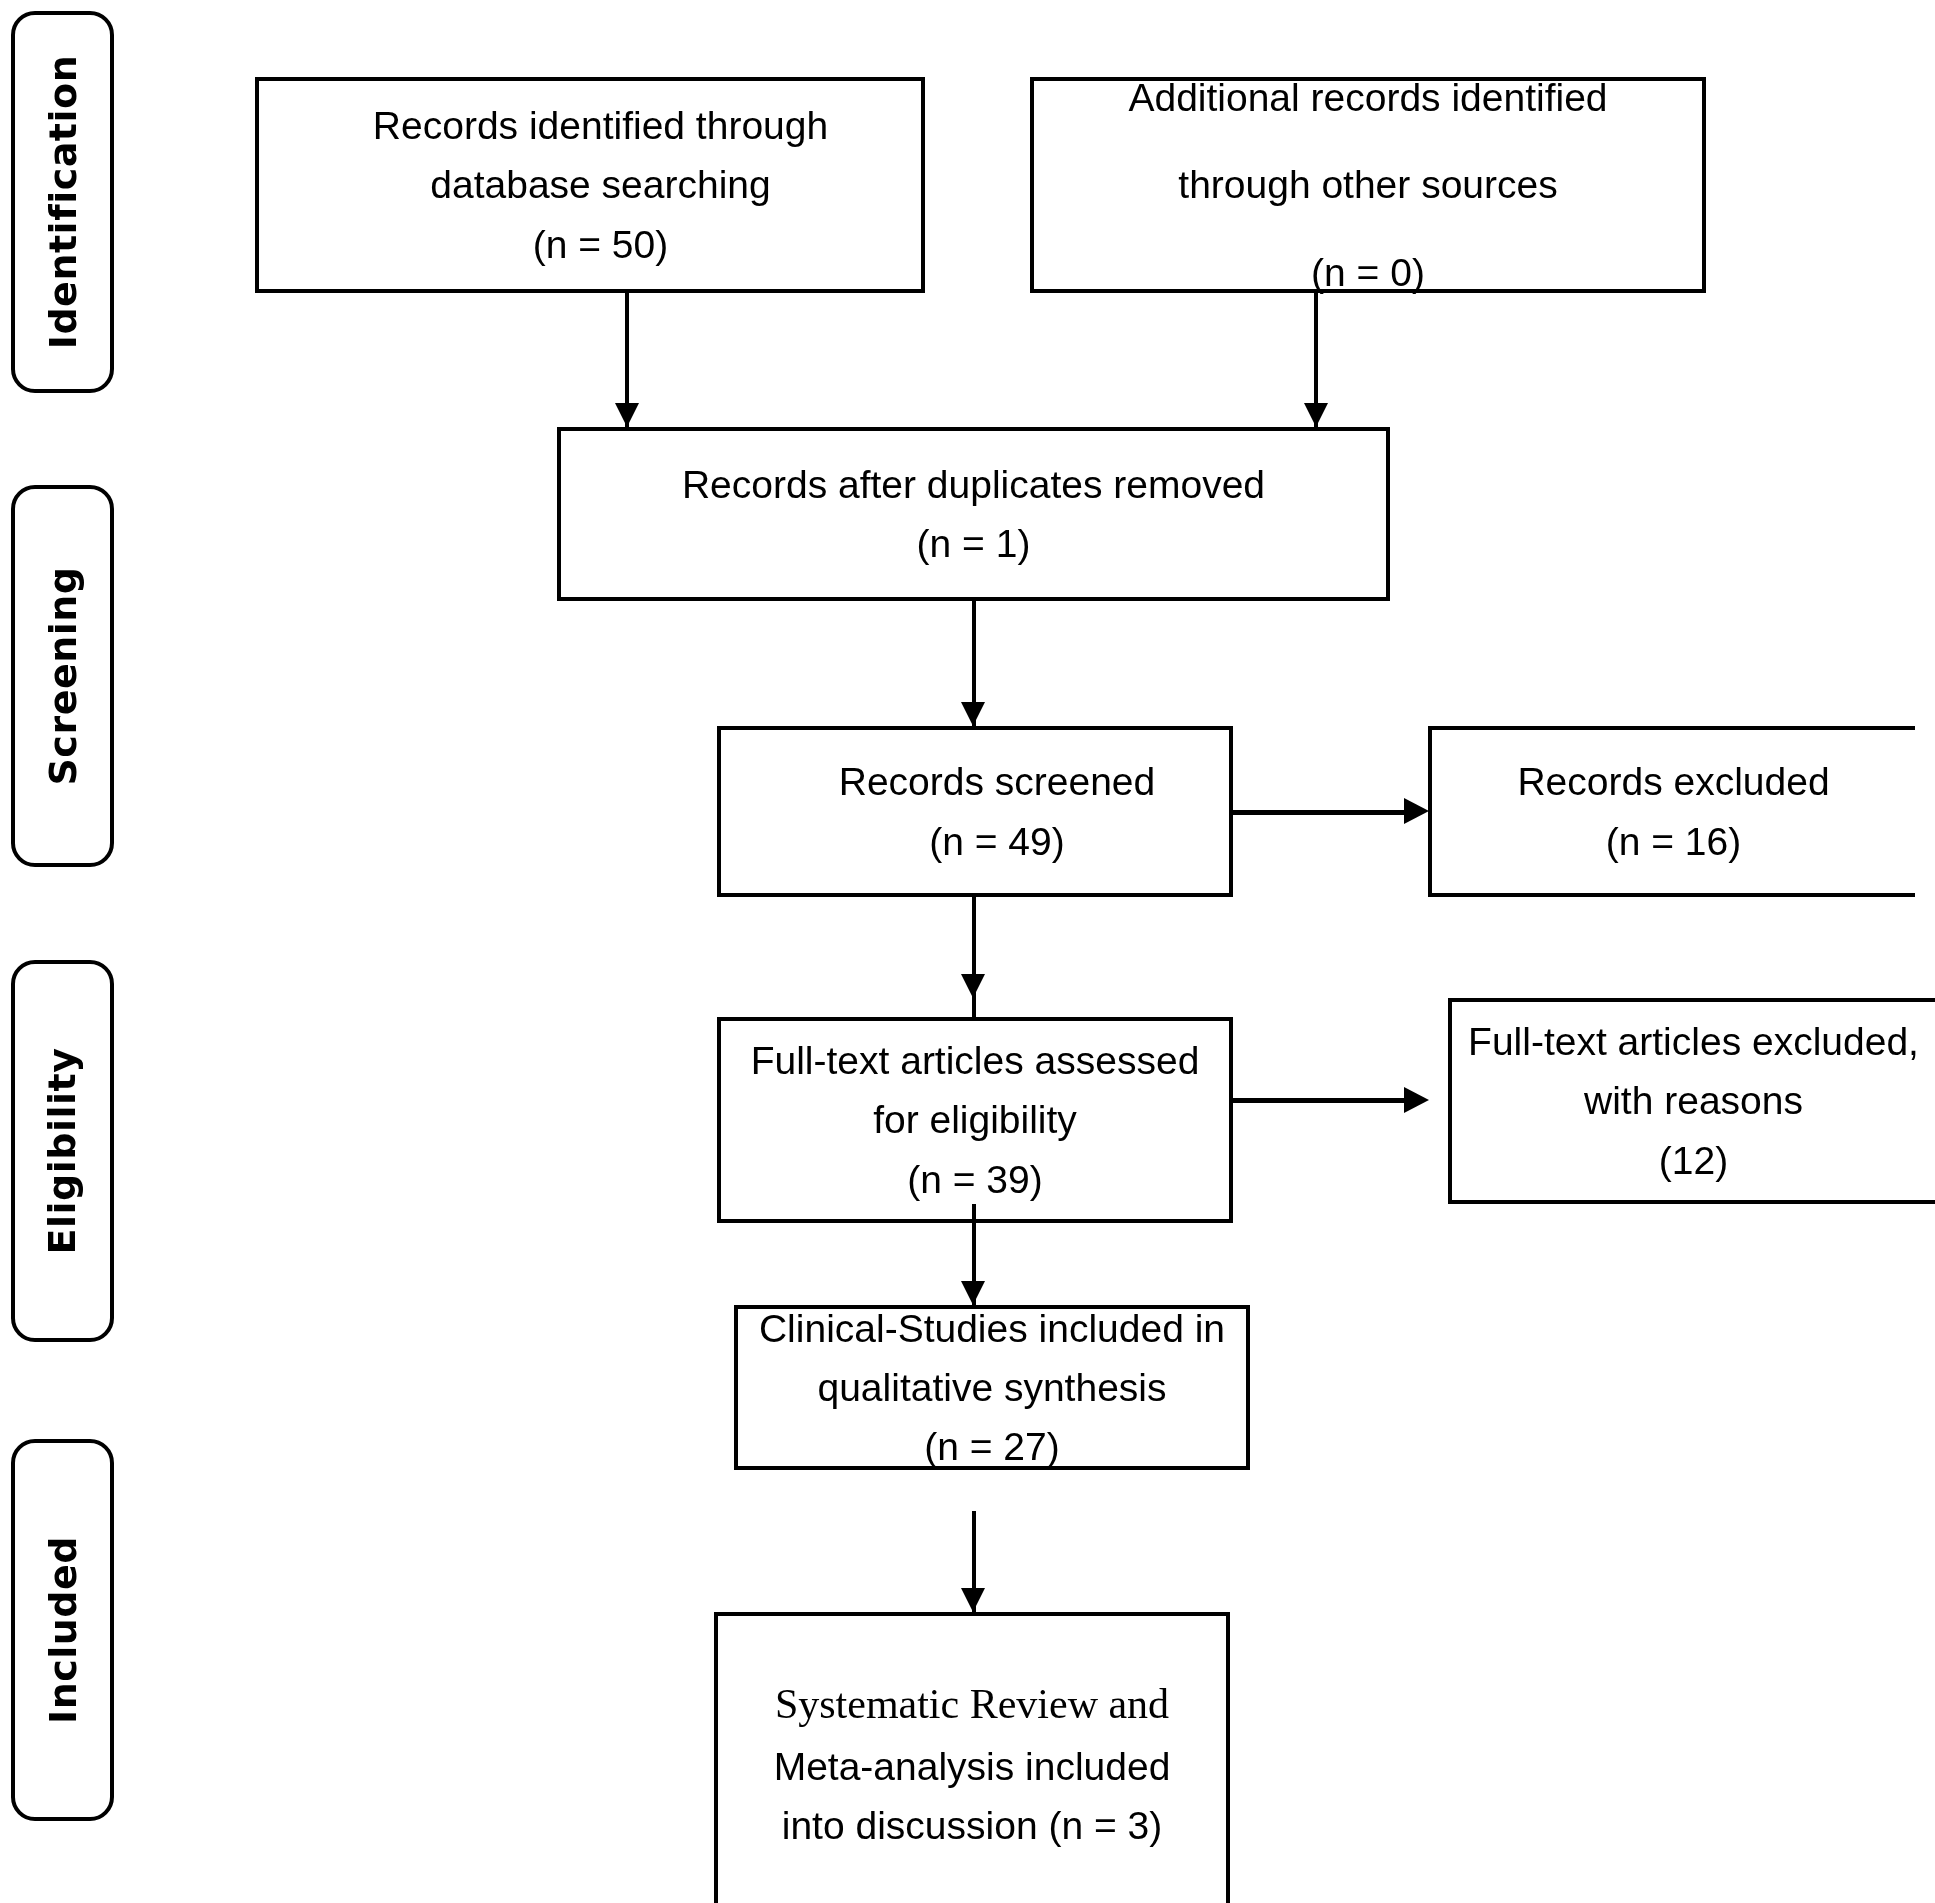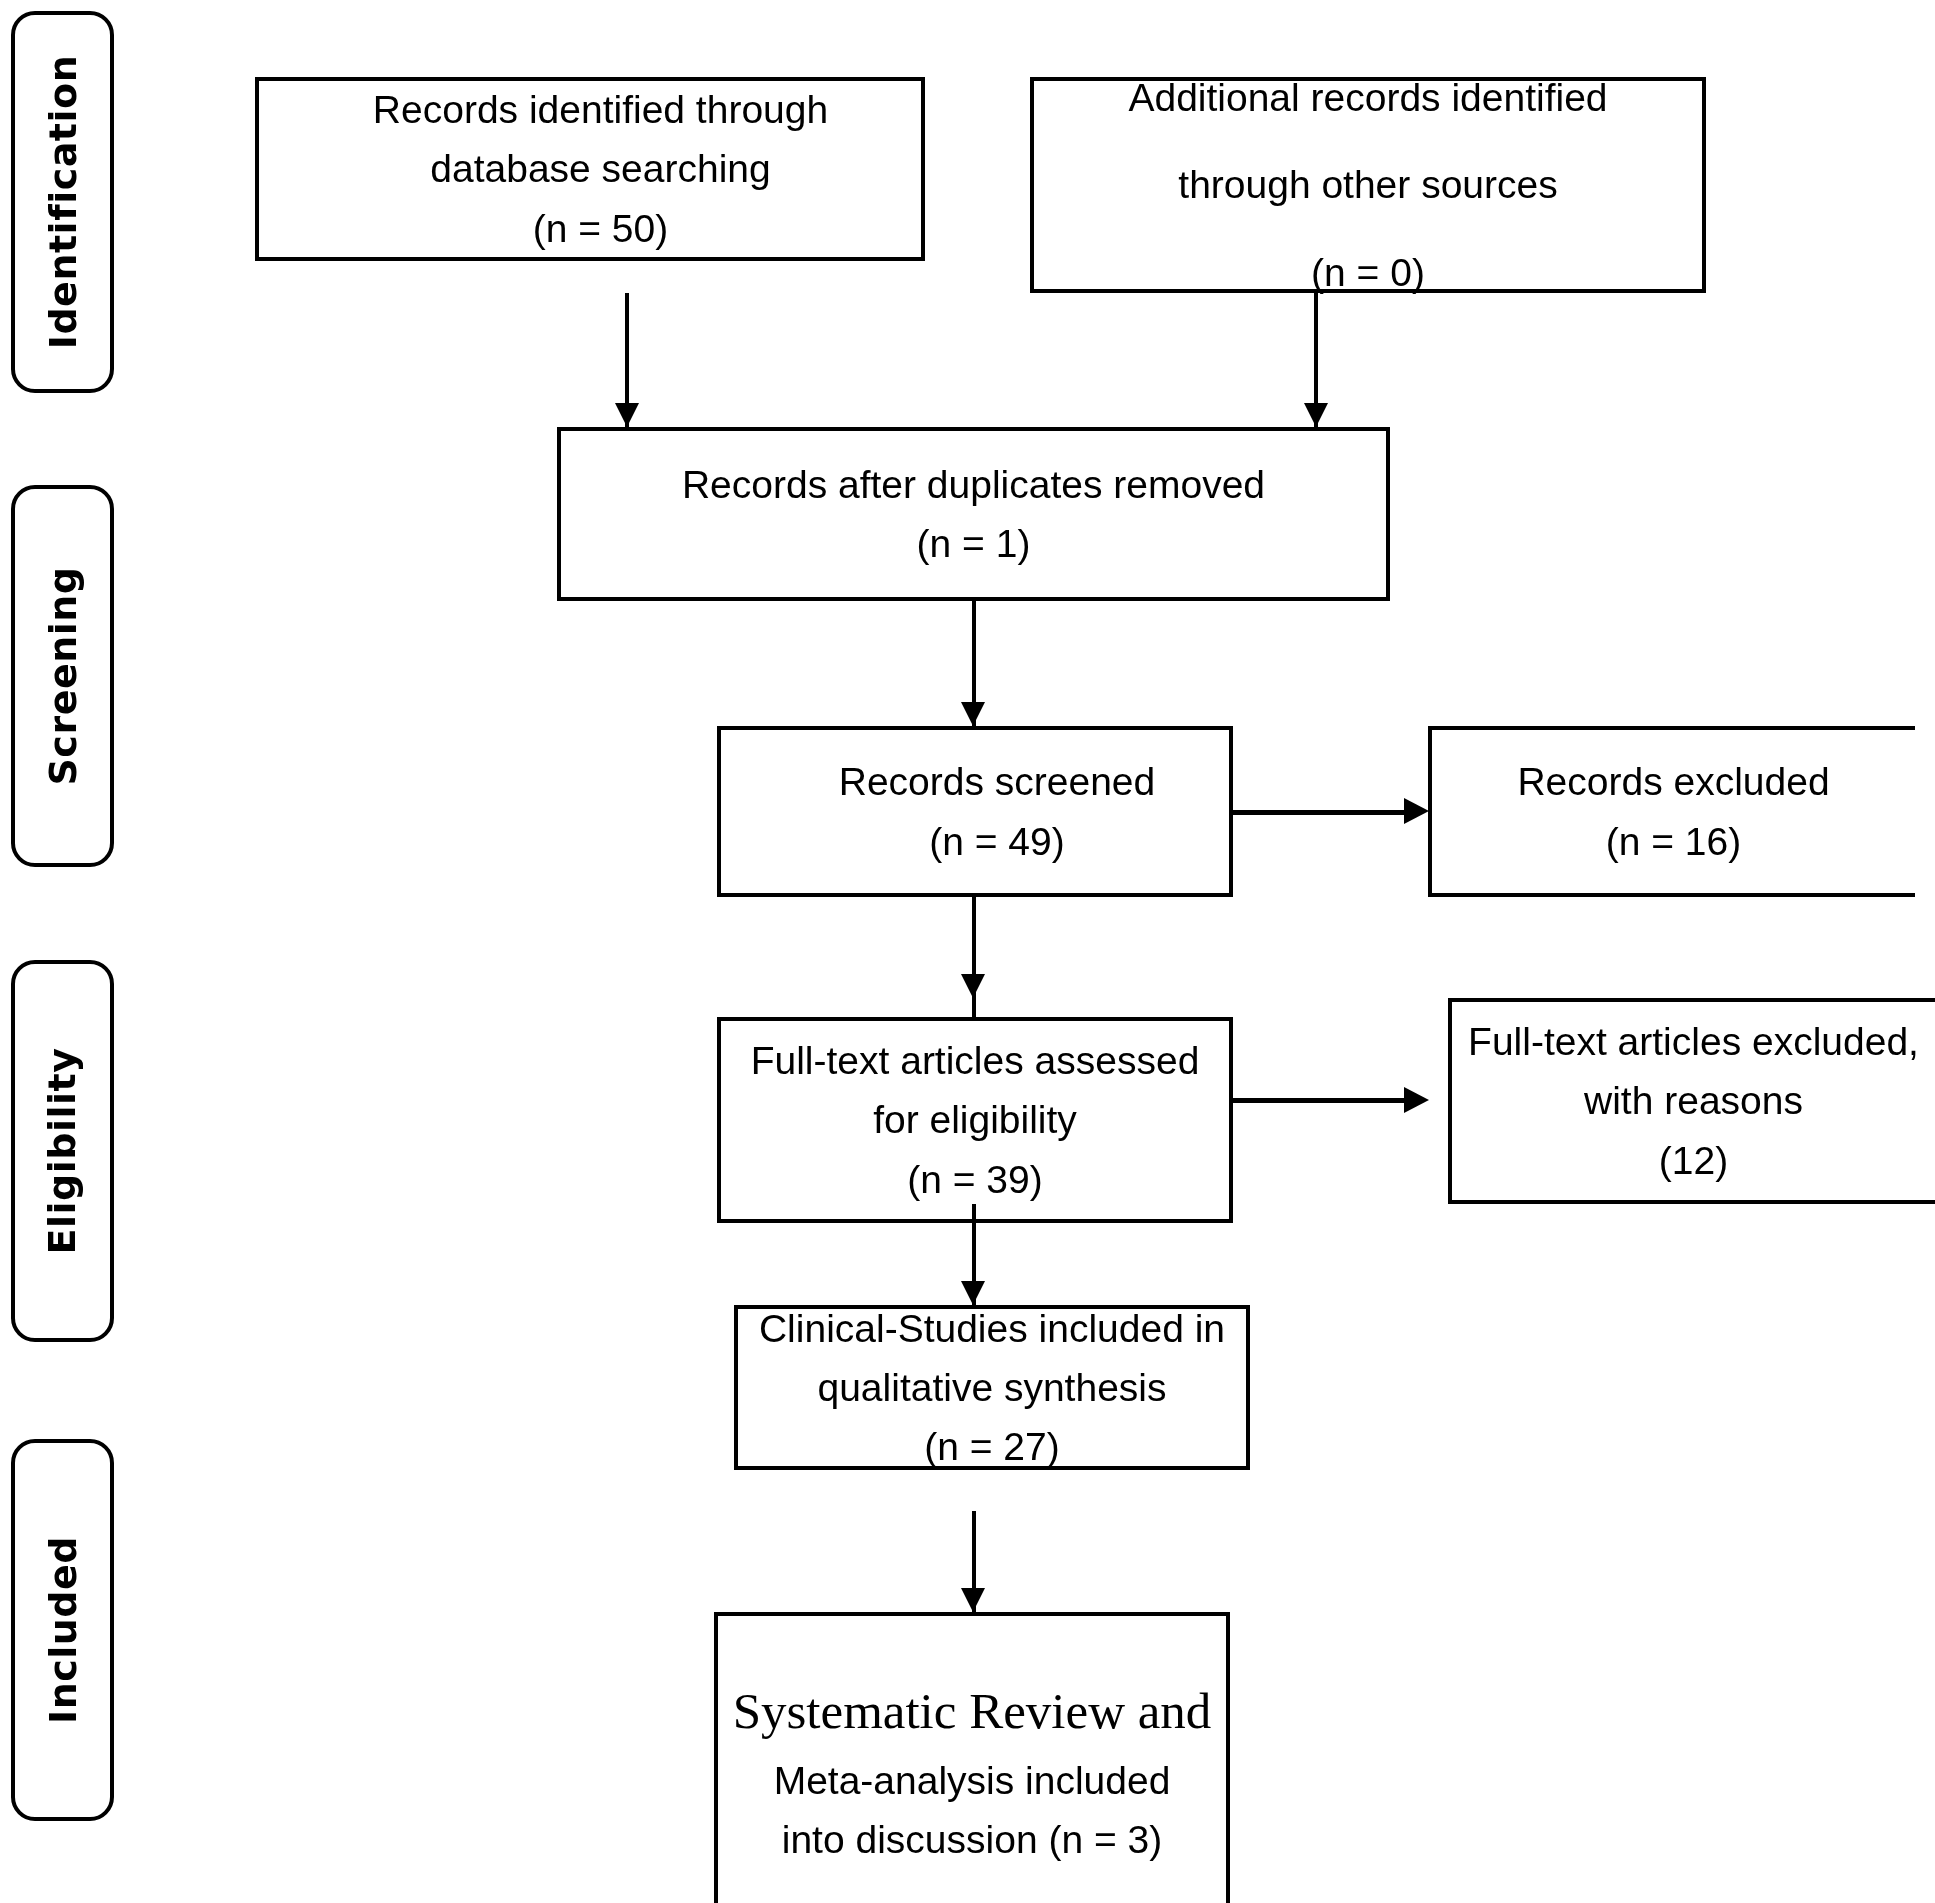--- a/index.html
+++ b/index.html
@@ -55,21 +55,21 @@
   }
   .pbox .line {
     font-family: "Liberation Sans", sans-serif;
     font-size: 39px;
     line-height: 1.52;
     text-align: center;
     white-space: nowrap;
   }
   .pbox .line.serif {
     font-family: "Liberation Serif", serif;
-    font-size: 51px;
+    font-size: 42px;
   }
 
   
   .clipped-right {
     border-right: none;
   }
   
   .clipped-bottom {
     border-bottom: none;
   }
@@ -116,21 +116,21 @@
   </div>
 
   <div class="stage-pill" style="left:11.3px; top:960px; width:103px; height:382px;">
     <span class="stage-text">Eligibility</span>
   </div>
 
   <div class="stage-pill" style="left:11.3px; top:1439px; width:103px; height:382px;">
     <span class="stage-text">Included</span>
   </div>
 
-  <div class="pbox" style="left:255px; top:77px; width:670px; height:184px;padding-left:21px;">
+  <div class="pbox" style="left:255px; top:77px; width:670px; height:216px;padding-left:21px;">
     <div class="line">Records identified through</div>
     <div class="line">database searching</div>
     <div class="line">(n = 50)</div>
   </div>
 
   <div class="pbox" style="left:1030px; top:77px; width:676px; height:216px;gap:28px;">
     <div class="line">Additional records identified</div>
     <div class="line">through other sources</div>
     <div class="line">(n = 0)</div>
   </div>

